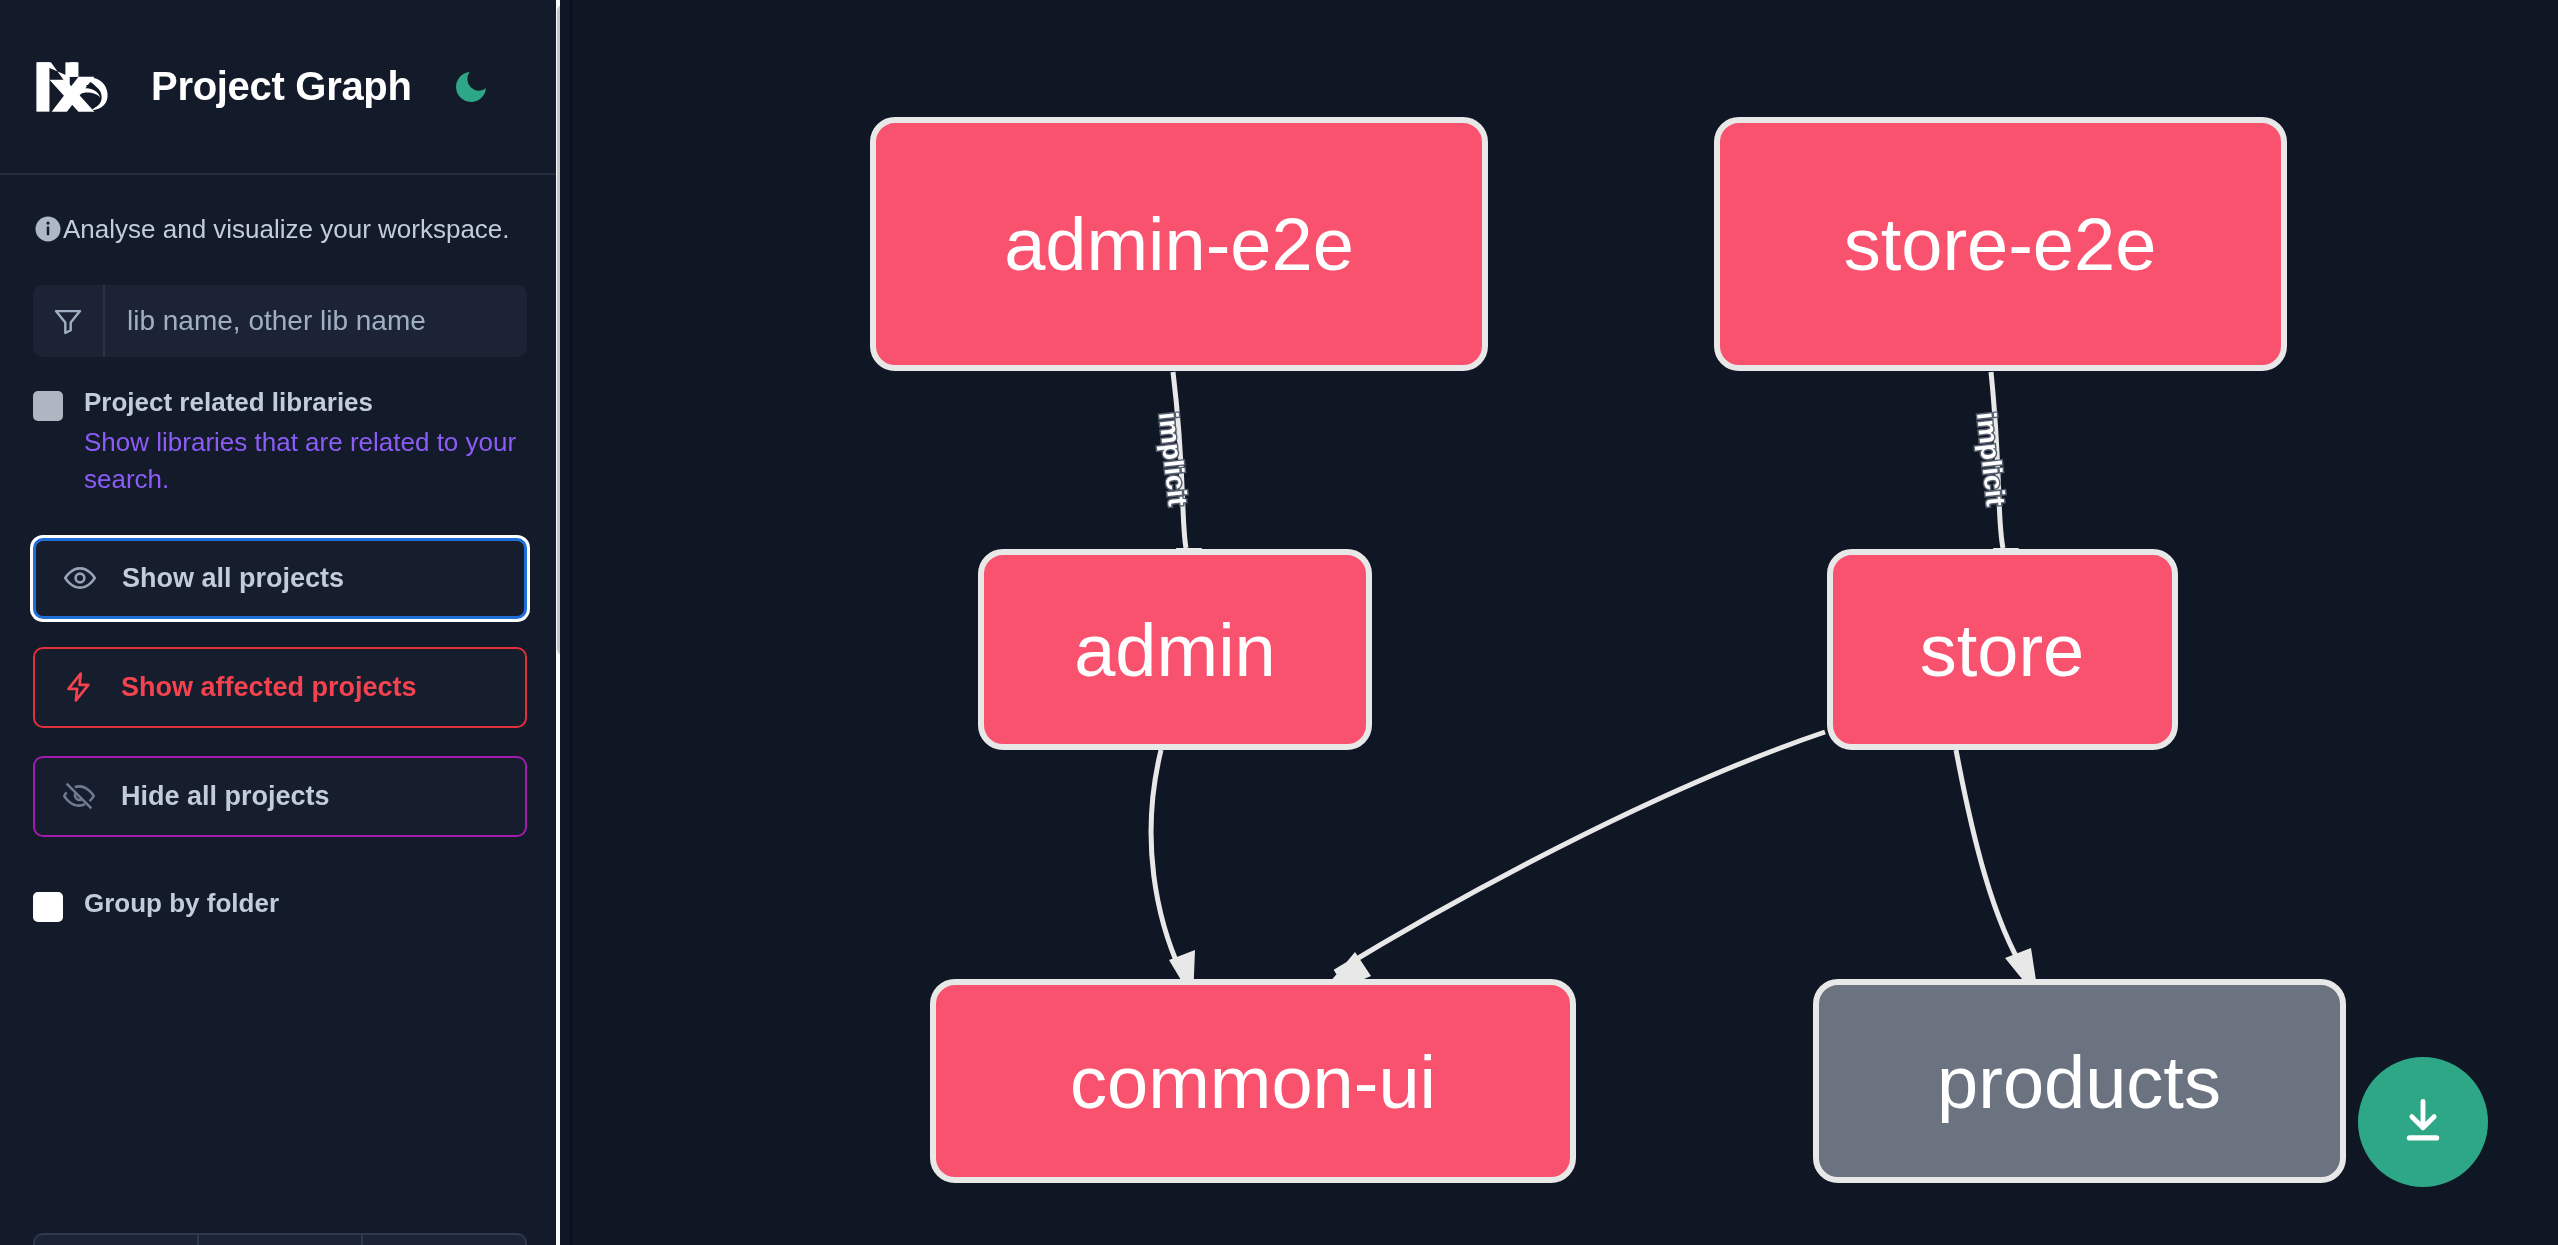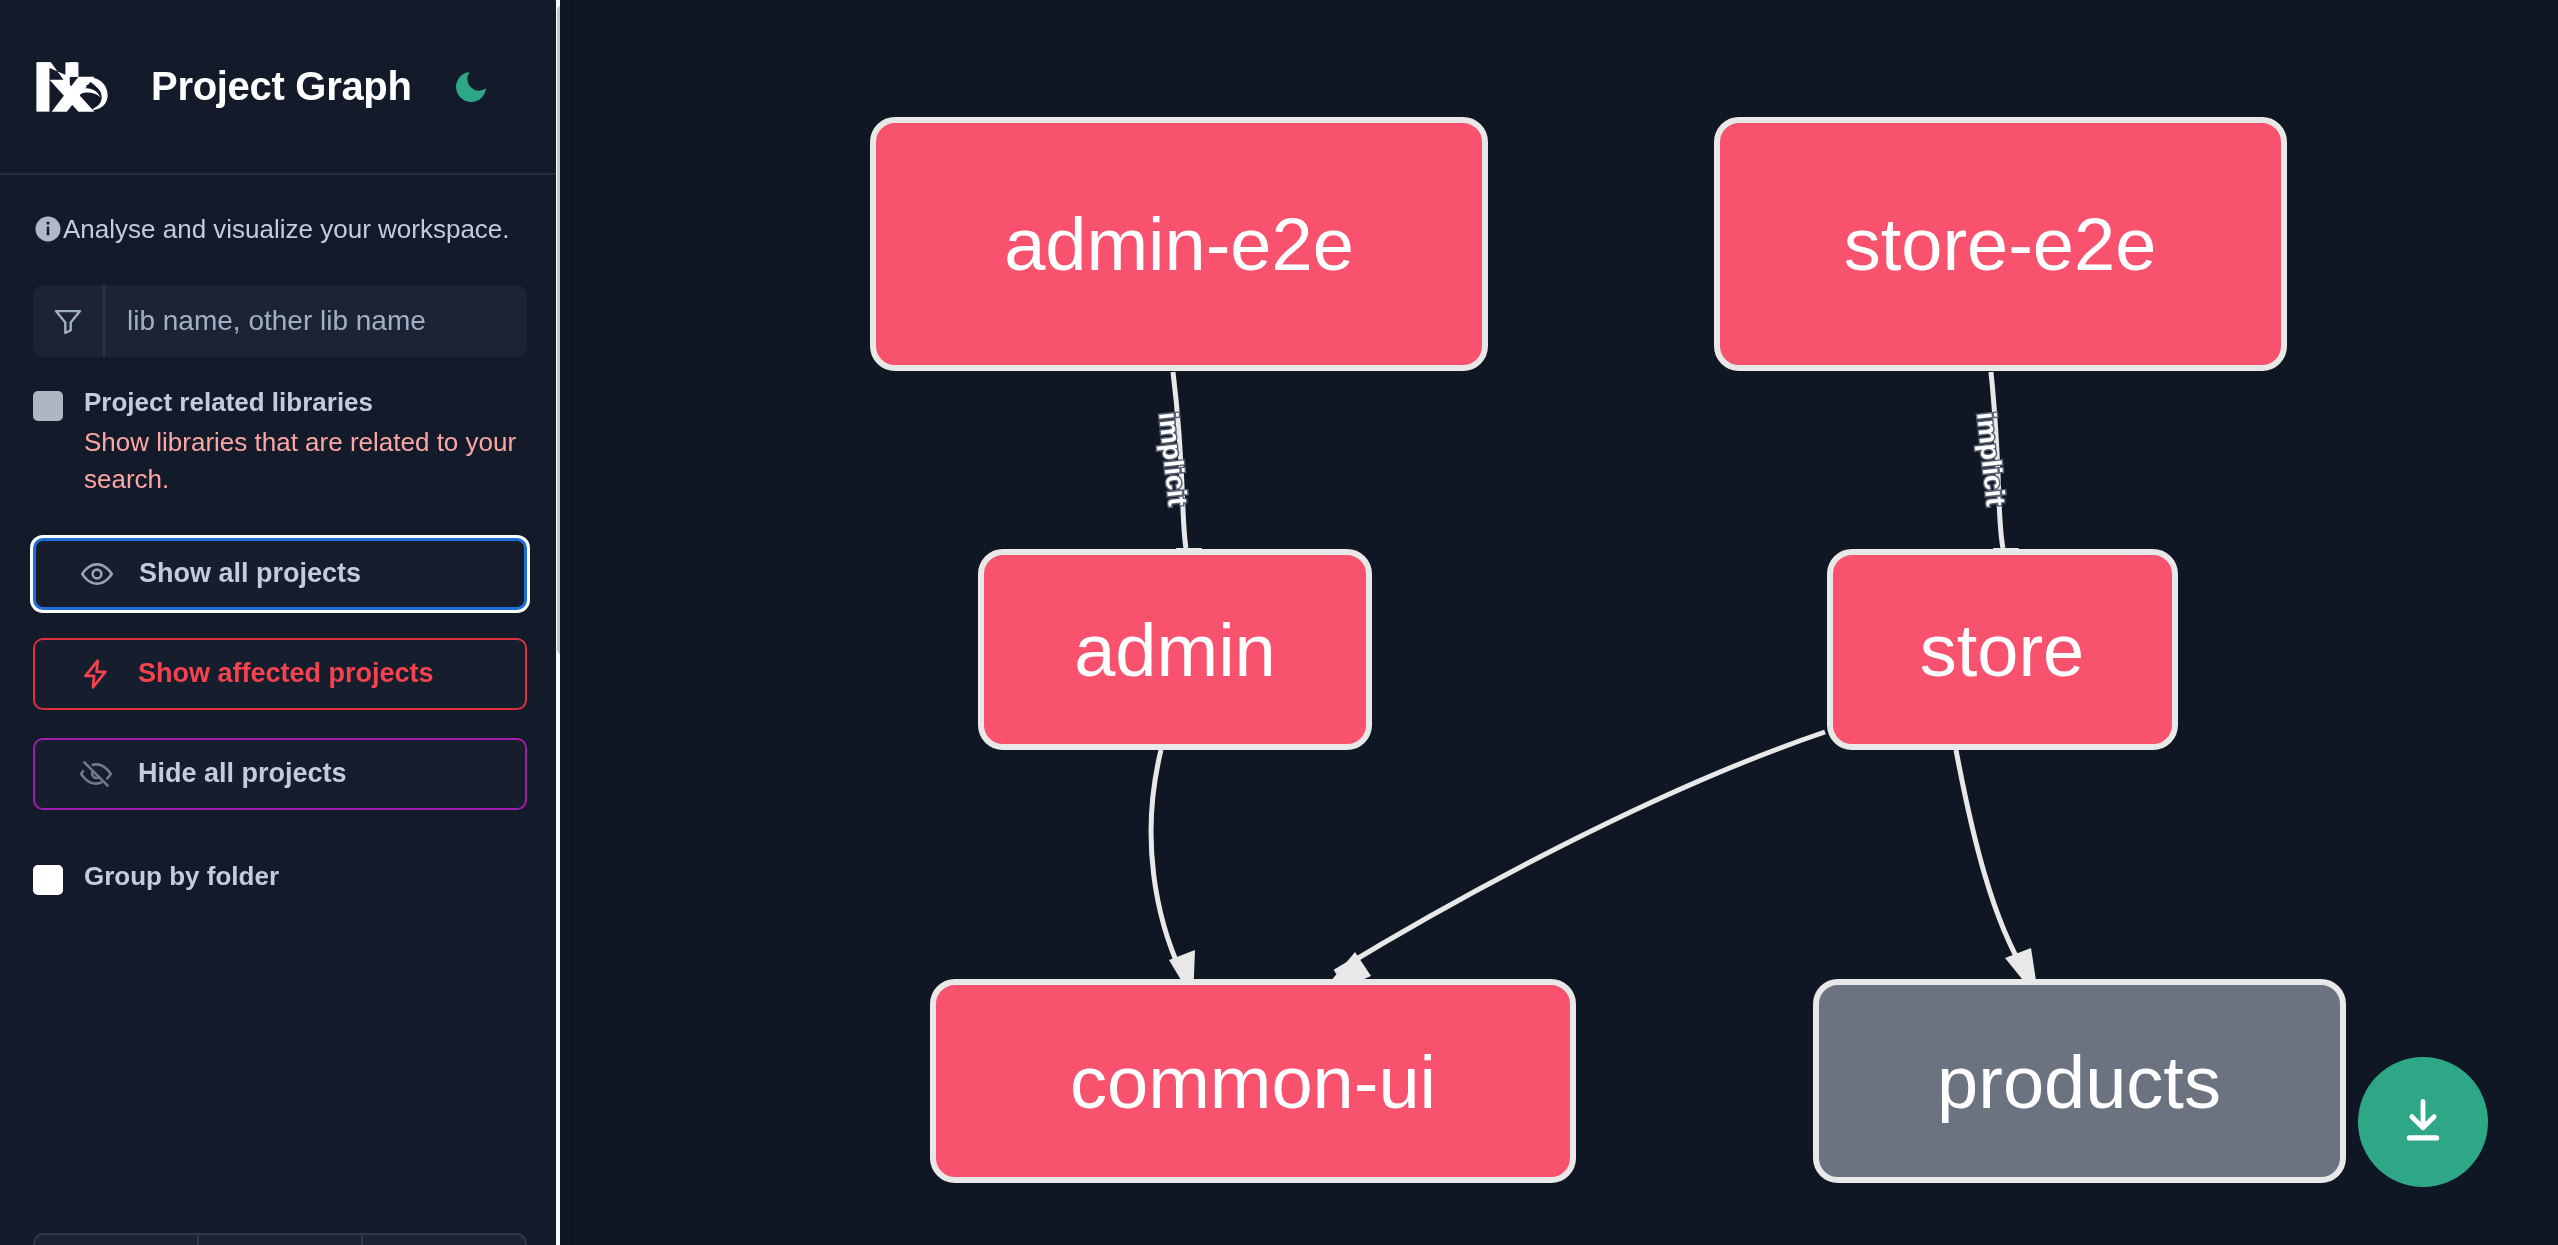--- a/index.html
+++ b/index.html
@@ -83,31 +83,31 @@
     cursor: pointer;
   }
   .chk-box.gray  { background: #AEB6C2; }
   .chk-box.empty { background: #FFFFFF; }
   .chk-box.green { background: #3AB795; }
   .chk-body { margin-left: 21px; }
   .chk-title {
     color: #C2CCDA; font-size: 26px; font-weight: 700; line-height: 1.3;
   }
   .chk-desc {
-    color: #fca5a5; font-size: 26px; line-height: 1.42;
+    color: #8b5cf6; font-size: 26px; line-height: 1.42;
     margin-top: 4px; max-width: 440px;
   }
 
   
   .btn {
-    width: 494px; height: 72px;
+    width: 494px; height: 81px;
     margin-top: 28px;
     border-radius: 10px;
     display: flex; align-items: center;
-    padding-left: 44px;
+    padding-left: 27px;
     cursor: pointer;
     background: #161D2D;
   }
   .btn-label { margin-left: 25px; font-size: 27px; font-weight: 700; white-space: nowrap; }
   #btn-show-all {
     border: 3px solid #1E6FD9;
     box-shadow: 0 0 0 3px #FFFFFF;
     margin-top: 40px;
   }
   #btn-show-all .btn-label { color: #C2CCDA; }

